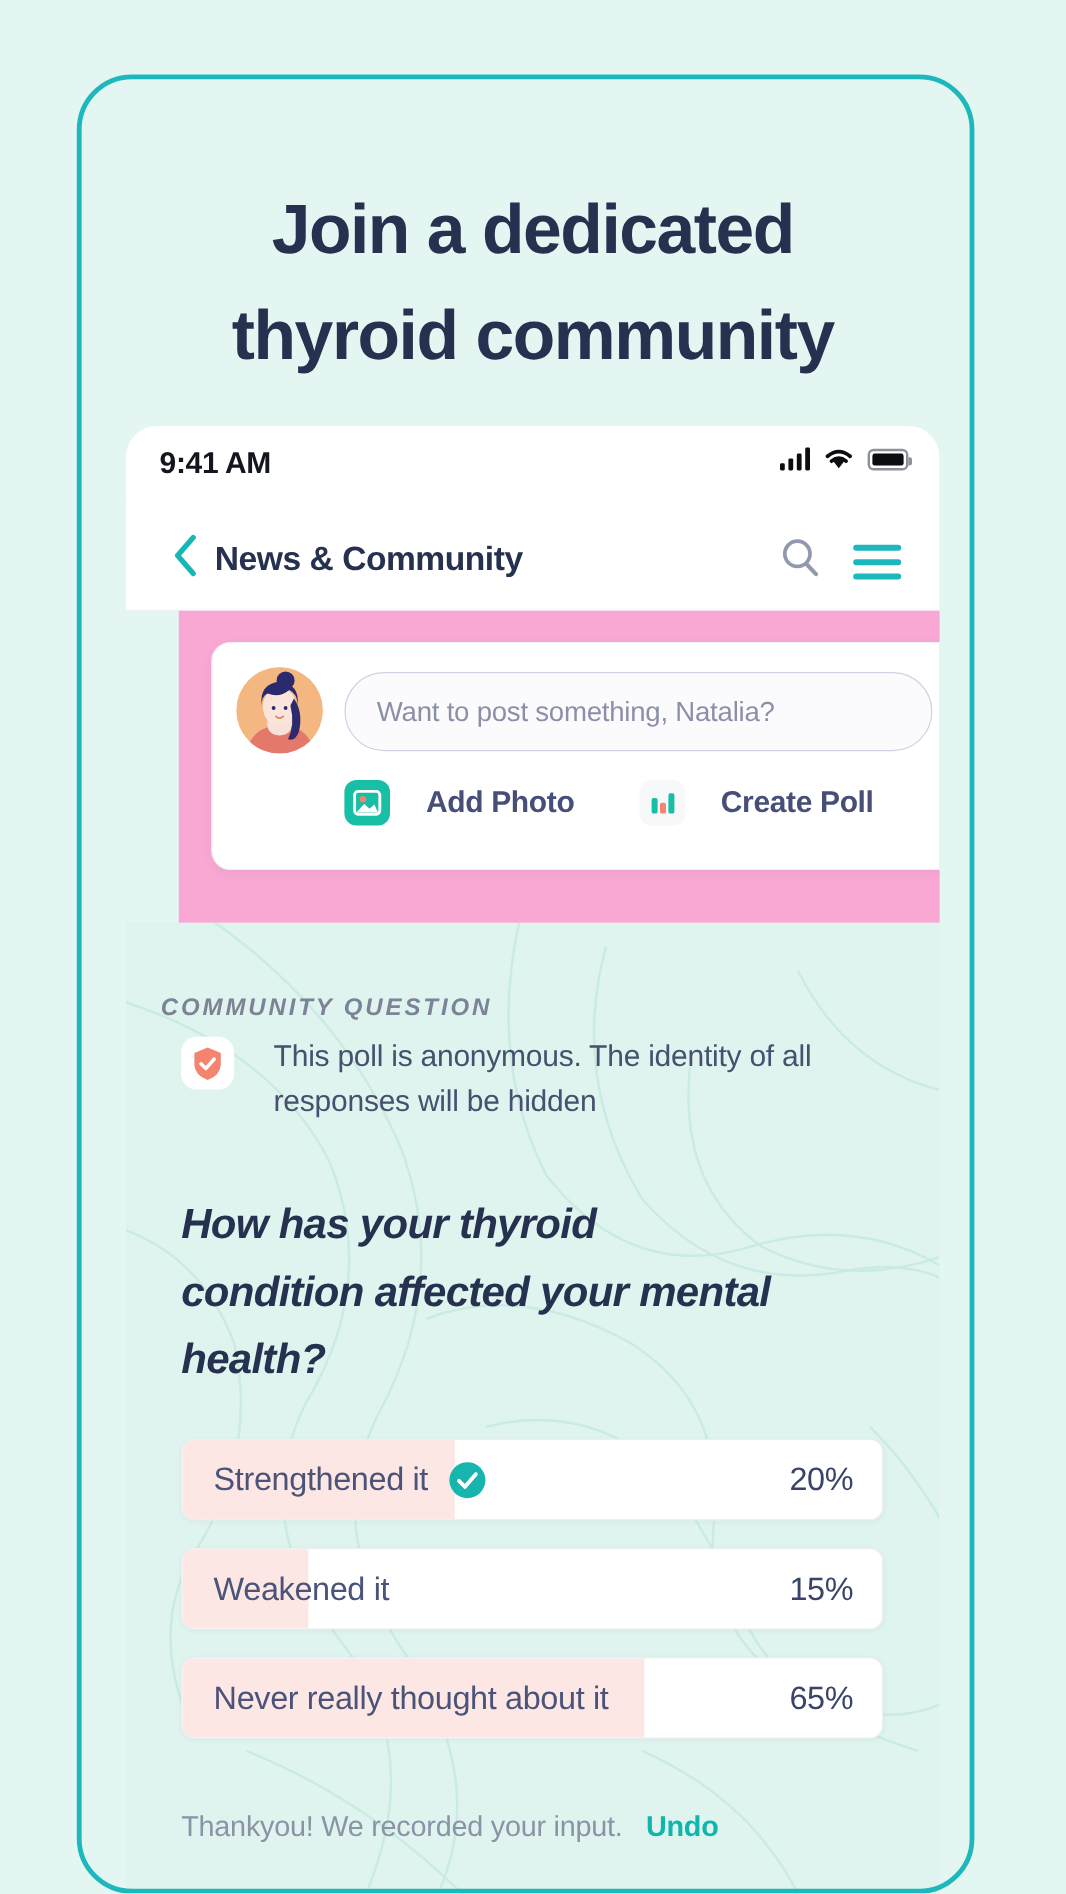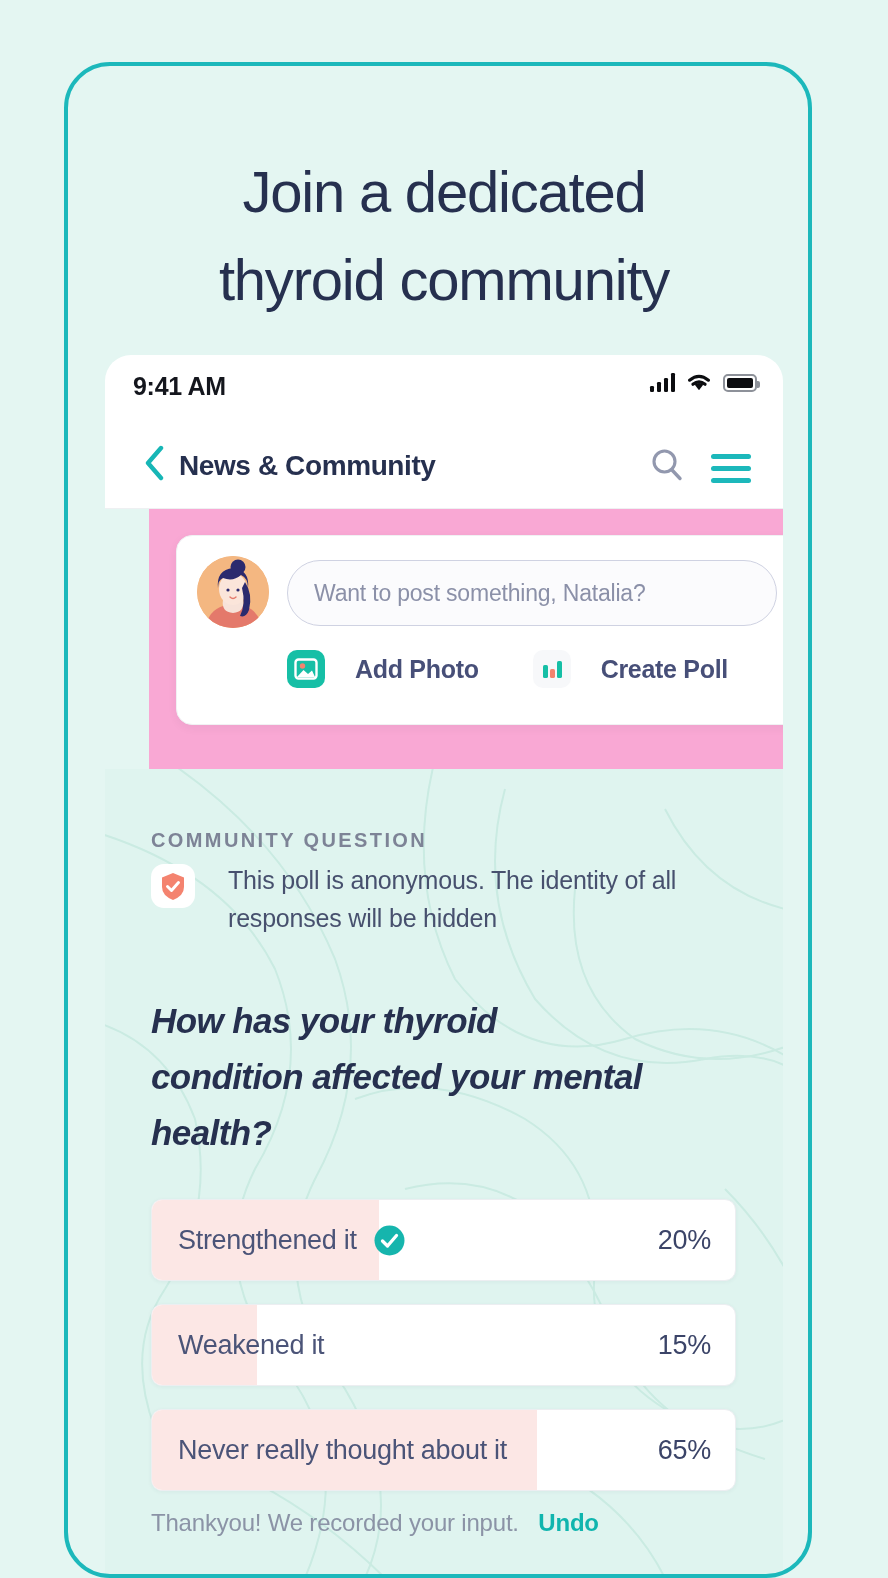--- a/index.html
+++ b/index.html
@@ -10,21 +10,21 @@
     overflow:hidden;
   }
   body { position:relative; }
 
   
   .headline {
     position:absolute;
     left:0; top:148px; width:888px;
     text-align:center;
     font-size:58px;
-    font-weight:normal;
+    font-weight:bold;
     line-height:1.52;
     letter-spacing:-1.2px;
     color:#26304f;
   }
   .headline .ln { display:block; }
 
   
   .phone-frame {
     position:absolute;
     left:64px; top:62px;
@@ -146,23 +146,23 @@
   
   .body-mint {
     position:absolute; left:0; top:414px;
     width:678px; height:809px;
     background:#dff4ef;
     overflow:hidden;
   }
   .topo { position:absolute; left:0; top:0; width:678px; height:809px; opacity:0.75; }
 
   .section-label {
-    position:absolute; left:46px; top:60px;
+    position:absolute; left:29px; top:60px;
     font-size:20px; font-weight:bold;
-    letter-spacing:2.4px; color:#7d8396;
+    letter-spacing:2.4px; color:#7d8396;font-style:italic;
   }
   .anon-row {
     position:absolute; left:46px; top:92px;
     width:580px; display:flex; gap:33px;justify-content:space-between;
   }
   .shield-sq {
     width:44px; height:44px; border-radius:13px; background:#ffffff;
     display:flex; align-items:center; justify-content:center;
     flex-shrink:0; margin-top:3px;
   }
@@ -173,21 +173,21 @@
     position:absolute; left:46px; top:224px;
     width:500px;
     font-size:35px; font-weight:bold; line-height:1.6;
     color:#26304f; letter-spacing:-0.6px;font-style:italic;
   }
 
   
   .poll-options { position:absolute; left:46px; top:430px; width:585px; }
   .poll-opt {
     position:relative;
-    height:82px; margin-bottom:23px;
+    height:68px; margin-bottom:23px;
     background:#ffffff;
     border:1.2px solid #eceef1;
     border-radius:11px;
     overflow:hidden;
     box-shadow:0 1px 4px rgba(40,50,80,0.05);
   }
   .opt-fill {
     position:absolute; left:0; top:0; bottom:0;
     background:#fce7e5;
   }

